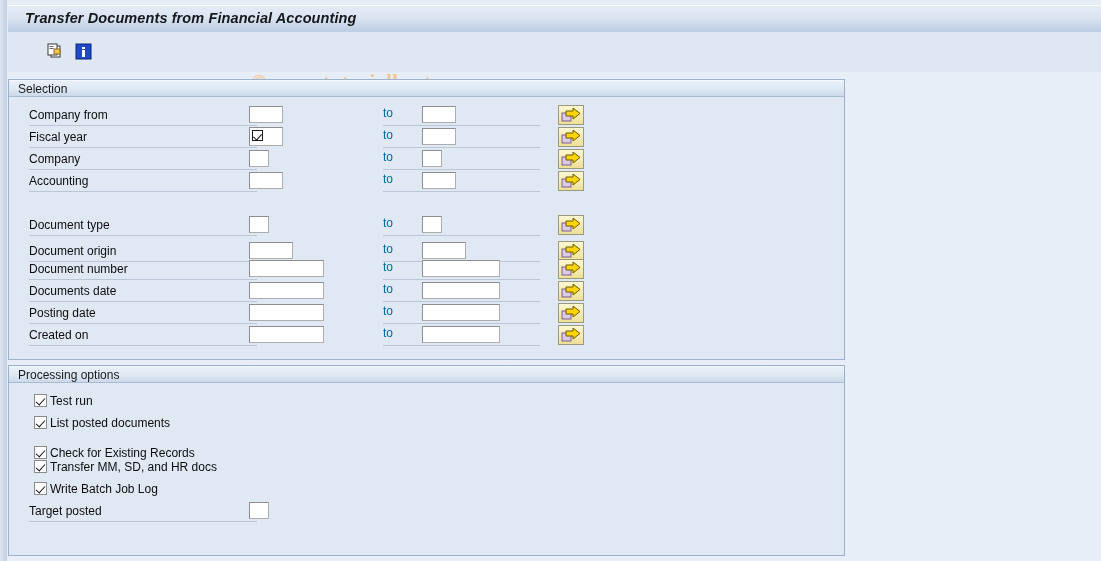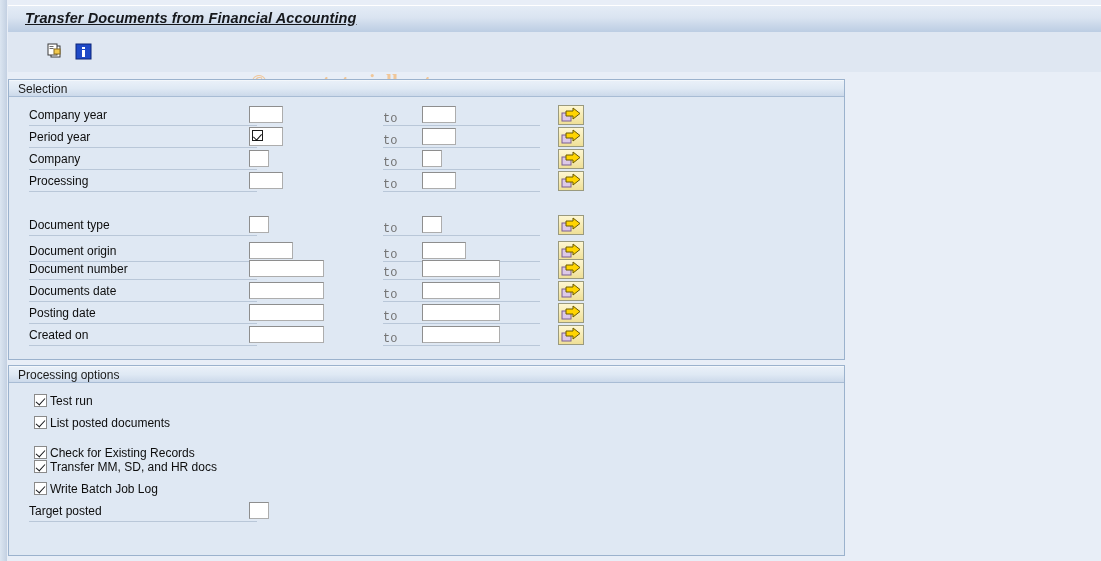--- a/index.html
+++ b/index.html
@@ -37,21 +37,20 @@
   #titlebar-text {
     position: absolute;
     left: 17px; top: 4px;
     font-family: "Liberation Sans", sans-serif;
     font-size: 14.5px;
     font-weight: bold;
     font-style: italic;
     color: #16181c;
     letter-spacing: 0.1px;
     white-space: nowrap;
-    text-decoration: underline;
   }
 
   
   #toolbar {
     position: absolute;
     left: 8px; top: 32px;
     width: 1093px; height: 40px;
     background: #dfe7f2;
     box-sizing: border-box;
   }
@@ -120,24 +119,23 @@
   }
   .row-underline {
     position: absolute;
     left: 20px;
     top: 21px;
     height: 1px;
     background: #b9c7d8;
   }
   .to-label {
     position: absolute;
-    top: 8px;
+    top: 2px;
     font-size: 12px;
-    color: #737373;
-    font-family: Liberation Mono, monospace;
+    color: #0369a1;
   }
 
   .sapinput {
     position: absolute;
     top: 2px;
     height: 17px;
     background: #ffffff;
     border: 1px solid #adadad;
     border-top-color: #8e8e8e;
     border-left-color: #8e8e8e;
@@ -241,35 +239,35 @@
   </div>
   <div id="watermark">© www.tutorialkart.com</div>
 </div>
 
 <div class="groupbox" id="selection-box">
   <div class="group-header">
     <div class="group-title">Selection</div>
   </div>
   <div id="selection-rows">
       <div class="row" style="top: 24px; width: 100%;">
-        <div class="row-label">Company year</div>
+        <div class="row-label">Company from</div>
         <div class="row-underline" style="width: 228px;"></div>
         <input class="sapinput" type="text" style="left: 240px; width: 34px;">
         <div class="to-label" style="left: 374px;">to</div>
         <div class="row-underline" style="left: 374px; width: 157px;"></div>
         <input class="sapinput" type="text" style="left: 413px; width: 34px;">
         <div class="arrow-btn" title="Multiple selection" style="left: 549px; top: 1px;">
           <svg width="22" height="16" viewBox="0 0 22 16">
             <rect x="2" y="6" width="9" height="8" fill="#ddc9e8" stroke="#7a5f92" stroke-width="1"></rect>
             <path d="M6 4 L13 4 L13 1 L20 6.5 L13 12 L13 9 L6 9 Z" fill="#ffd400" stroke="#6b5a00" stroke-width="1" stroke-linejoin="round"></path>
           </svg>
         </div>
       </div>
       <div class="row" style="top: 46px; width: 100%;">
-        <div class="row-label">Period year</div>
+        <div class="row-label">Fiscal year</div>
         <div class="row-underline" style="width: 228px;"></div>
         <input class="sapinput tall" type="text" style="left: 240px; width: 34px;">
         <div class="inline-check" style="left: 243px; top: 4px; position: absolute;"></div>
         <div class="to-label" style="left: 374px;">to</div>
         <div class="row-underline" style="left: 374px; width: 157px;"></div>
         <input class="sapinput" type="text" style="left: 413px; width: 34px;">
         <div class="arrow-btn" title="Multiple selection" style="left: 549px; top: 1px;">
           <svg width="22" height="16" viewBox="0 0 22 16">
             <rect x="2" y="6" width="9" height="8" fill="#ddc9e8" stroke="#7a5f92" stroke-width="1"></rect>
             <path d="M6 4 L13 4 L13 1 L20 6.5 L13 12 L13 9 L6 9 Z" fill="#ffd400" stroke="#6b5a00" stroke-width="1" stroke-linejoin="round"></path>
@@ -284,21 +282,21 @@
         <div class="row-underline" style="left: 374px; width: 157px;"></div>
         <input class="sapinput" type="text" style="left: 413px; width: 20px;">
         <div class="arrow-btn" title="Multiple selection" style="left: 549px; top: 1px;">
           <svg width="22" height="16" viewBox="0 0 22 16">
             <rect x="2" y="6" width="9" height="8" fill="#ddc9e8" stroke="#7a5f92" stroke-width="1"></rect>
             <path d="M6 4 L13 4 L13 1 L20 6.5 L13 12 L13 9 L6 9 Z" fill="#ffd400" stroke="#6b5a00" stroke-width="1" stroke-linejoin="round"></path>
           </svg>
         </div>
       </div>
       <div class="row" style="top: 90px; width: 100%;">
-        <div class="row-label">Processing</div>
+        <div class="row-label">Accounting</div>
         <div class="row-underline" style="width: 228px;"></div>
         <input class="sapinput" type="text" style="left: 240px; width: 34px;">
         <div class="to-label" style="left: 374px;">to</div>
         <div class="row-underline" style="left: 374px; width: 157px;"></div>
         <input class="sapinput" type="text" style="left: 413px; width: 34px;">
         <div class="arrow-btn" title="Multiple selection" style="left: 549px; top: 1px;">
           <svg width="22" height="16" viewBox="0 0 22 16">
             <rect x="2" y="6" width="9" height="8" fill="#ddc9e8" stroke="#7a5f92" stroke-width="1"></rect>
             <path d="M6 4 L13 4 L13 1 L20 6.5 L13 12 L13 9 L6 9 Z" fill="#ffd400" stroke="#6b5a00" stroke-width="1" stroke-linejoin="round"></path>
           </svg>

